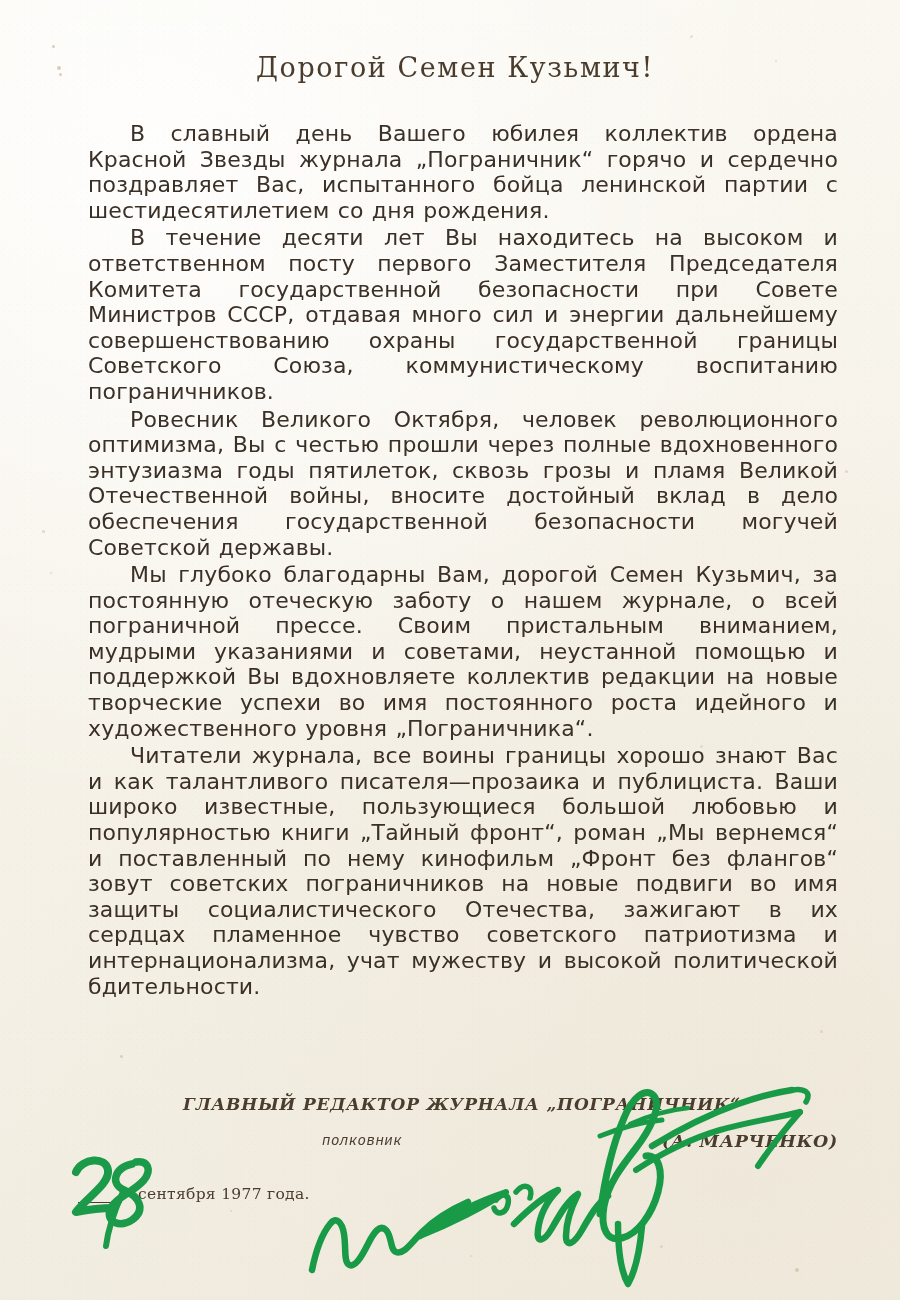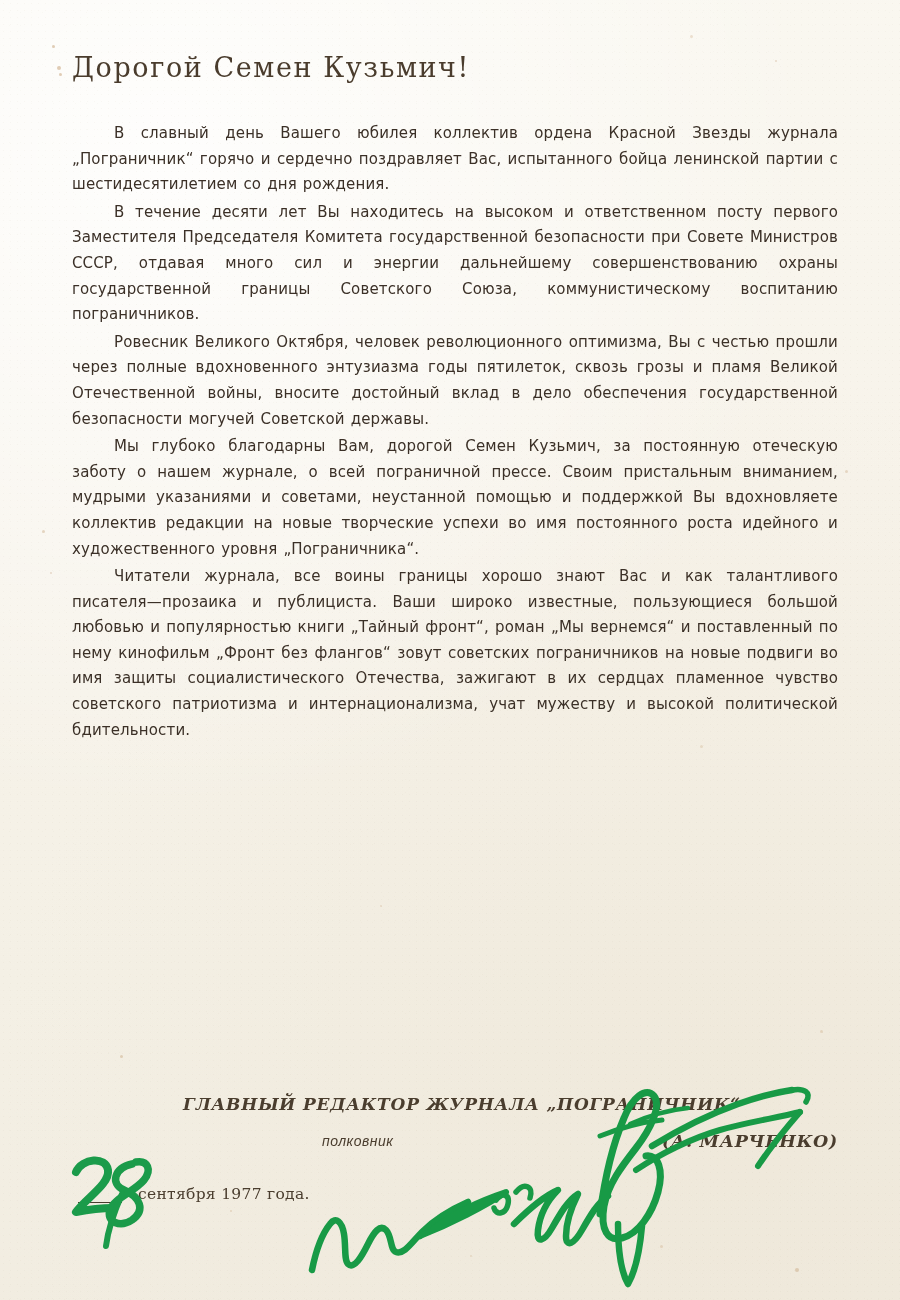--- a/index.html
+++ b/index.html
@@ -50,37 +50,37 @@
   
   #content {
     position: absolute;
     left: 0; top: 0;
     width: 900px;
     padding: 0 62px 0 72px;
     box-sizing: border-box;
   }
 
   #title {
-    text-align: left;
+    text-align: center;
     margin: 52px 0 0 0;
     font-size: 27px;
     letter-spacing: 1.6px;
     color: #4a3c2d;
     font-family: "DejaVu Serif", "Liberation Serif", serif;
     font-weight: 400;
     white-space: pre;
   }
 
   #body-text { margin-top: 38px; }
 
   .para {
-    margin: 0 0 2px 0;
+    margin: 0 0 2px 16px;
     color: #3b3027;
     font-family: "DejaVu Sans", "Liberation Sans", sans-serif;
-    font-size: 15px;
+    font-size: 22px;
     line-height: 25.6px;
     text-align: justify;
     text-indent: 42px;
     letter-spacing: .15px;
     word-spacing: 1.1px;
     -webkit-font-smoothing: none;
   }
   .para:last-child { margin-bottom: 0; }
 
   
@@ -106,21 +106,21 @@
   }
   #rank-row {
     position: relative;
     margin-top: 19px;
     height: 22px;
   }
   #rank {
     position: absolute;
     left: 250px;
     top: 0;
-    font-family: Liberation Sans, sans-serif;
+    font-family: Liberation Mono, monospace;
     font-style: italic;
     font-size: 14px;
     letter-spacing: .5px;
     color: #4a3d2e;
   }
   #signer-name {
     position: absolute;
     right: 0;
     top: -2px;
     font-family: "DejaVu Serif", "Liberation Serif", serif;

